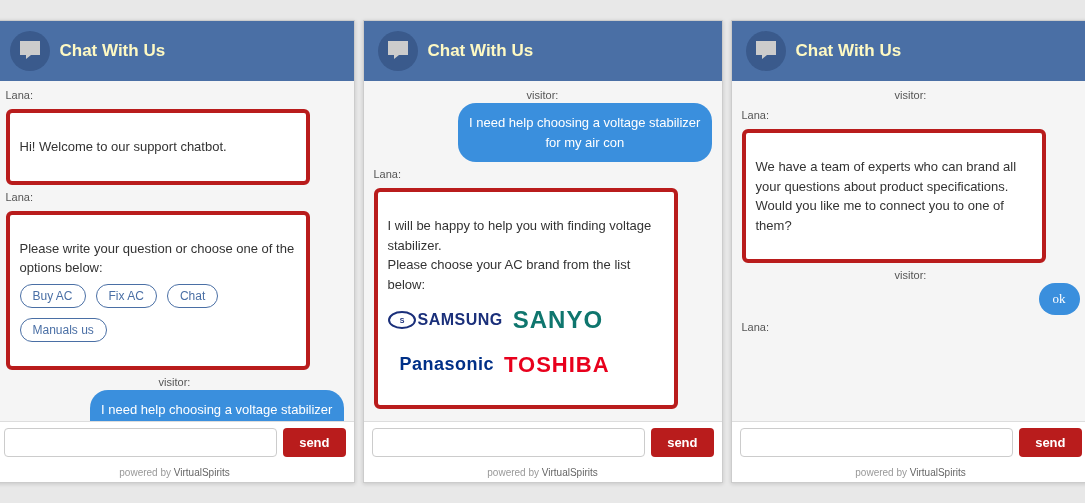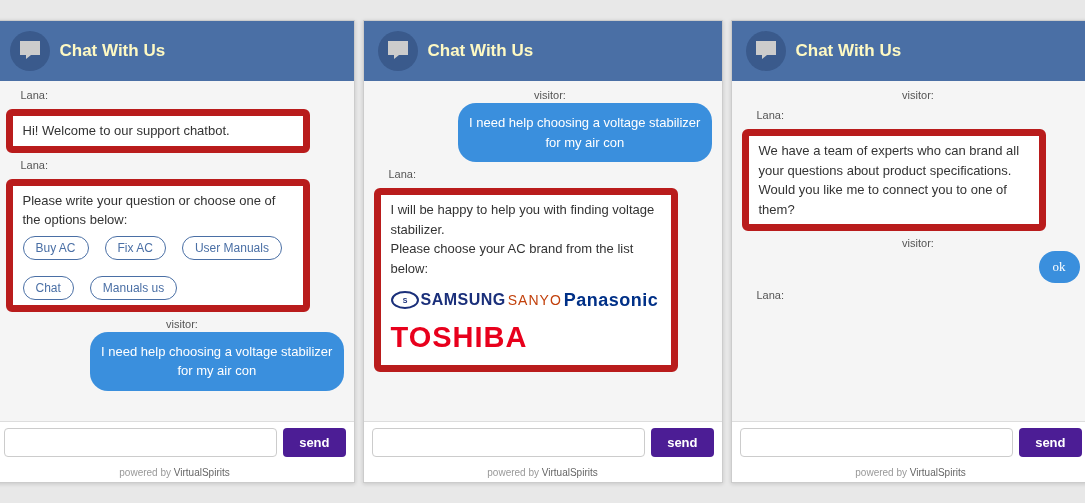--- a/index.html
+++ b/index.html
@@ -60,30 +60,29 @@
       display: flex;
       flex-direction: column;
       gap: 6px;
       min-height: 340px;
       max-height: 340px;
     }
     .chat-label {
       font-size: 11px;
       color: #555;
       margin-bottom: 2px;
-      margin-left: 15px;
     }
     .chat-label.right {
       text-align: right;
     }
     .lana-bubble {
       background: #fff;
-      border: 7px solid #b91c1c;
+      border: 4px solid #b91c1c;
       border-radius: 6px;
-      padding: 5px 10px;
+      padding: 24px 10px;
       font-size: 13px;
       color: #333;
       max-width: 90%;
       line-height: 1.5;
     }
     .visitor-bubble {
       background: #3a8fdd;
       color: #fff;
       border-radius: 18px;
       padding: 10px 6px;
@@ -95,62 +94,62 @@
     }
     .visitor-bubble.small {
       padding: 6px 14px;
       font-size: 13px;
       border-radius: 18px;
       font-family: Liberation Serif, serif;
     }
     .option-buttons {
       display: flex;
       flex-wrap: wrap;
-      gap: 16px;
+      gap: 10px;
       margin-top: 6px;
     }
     .option-btn {
       border: 1px solid #4a6fa5;
       background: #fff;
       color: #4a6fa5;
       border-radius: 14px;
       padding: 4px 12px;
       font-size: 12px;
       cursor: pointer;
     }
     .brand-logos {
       display: flex;
       flex-wrap: wrap;
-      gap: 2px;
+      gap: 10px;
       margin-top: 8px;
       align-items: center;
     }
     .brand-samsung-text {
       font-size: 16px;
       font-weight: bold;
       color: #1a2f7a;
       font-family: Arial, sans-serif;
       letter-spacing: 0.5px;
     }
     .brand-sanyo {
-      font-size: 14px;
-      font-weight: 400;
-      color: #c2410c;
+      font-size: 24px;
+      font-weight: 700;
+      color: #0f766e;
       font-family: Arial Black, sans-serif;
       letter-spacing: 1px;
     }
     .brand-panasonic {
       font-size: 18px;
       font-weight: bold;
       color: #003087;
       font-family: Arial, sans-serif;
       letter-spacing: 0.5px;
     }
     .brand-toshiba {
-      font-size: 29px;
+      font-size: 22px;
       font-weight: 900;
       color: #e8001c;
       font-family: Arial Black, sans-serif;
       letter-spacing: 1px;
     }
     .chat-footer {
       display: flex;
       border-top: 1px solid #ddd;
       background: #fff;
       padding: 6px 8px;
@@ -158,21 +157,21 @@
     }
     .chat-input {
       flex: 1;
       border: 1px solid #ccc;
       border-radius: 4px;
       padding: 6px 8px;
       font-size: 13px;
       outline: none;
     }
     .send-btn {
-      background: #4c1d95;
+      background: #b91c1c;
       color: #fff;
       border: none;
       border-radius: 4px;
       padding: 6px 16px;
       font-size: 13px;
       cursor: pointer;
       font-weight: bold;
     }
     .powered-by {
       text-align: center;
@@ -212,21 +211,20 @@
       <div class="chat-body">
         <div class="chat-label">Lana:</div>
         <div class="lana-bubble">Hi! Welcome to our support chatbot.</div>
 
         <div class="chat-label">Lana:</div>
         <div class="lana-bubble">
           Please write your question or choose one of the options below:
           <div class="option-buttons">
             <button class="option-btn">Buy AC</button>
             <button class="option-btn">Fix AC</button>
-            <button class="option-btn">User Manuals</button>
             <button class="option-btn">Chat</button>
             <button class="option-btn">Manuals us</button>
           </div>
         </div>
 
         <div class="visitor-row">
           <div class="chat-label right">visitor:</div>
           <div class="visitor-bubble">I need help choosing a voltage stabilizer for my air con</div>
         </div>
       </div>
@@ -262,21 +260,21 @@
           Please choose your AC brand from the list below:
           <div class="brand-logos">
             <div style="display:flex;align-items:center;gap:2px;cursor:pointer;">
               <svg width="28" height="28" viewBox="0 0 28 28">
                 <ellipse cx="14" cy="14" rx="13" ry="8" fill="none" stroke="#1a2f7a" stroke-width="2"></ellipse>
                 <text x="14" y="17" text-anchor="middle" font-size="7" font-weight="bold" fill="#1a2f7a" font-family="Arial">S</text>
               </svg>
               <span class="brand-samsung-text">SAMSUNG</span>
             </div>
             <div class="brand-sanyo" style="cursor:pointer;">SANYO</div>
-            <div class="brand-panasonic" style="cursor:pointer;">Panasonic</div>
+            <div class="brand-panasonic" style="cursor:pointer;margin-left:12px;">Panasonic</div>
             <div class="brand-toshiba" style="cursor:pointer;">TOSHIBA</div>
           </div>
         </div>
       </div>
     </div>
     <div class="chat-footer">
       <input class="chat-input" type="text" style="">
       <button class="send-btn">send</button>
     </div>
     <div class="powered-by">

